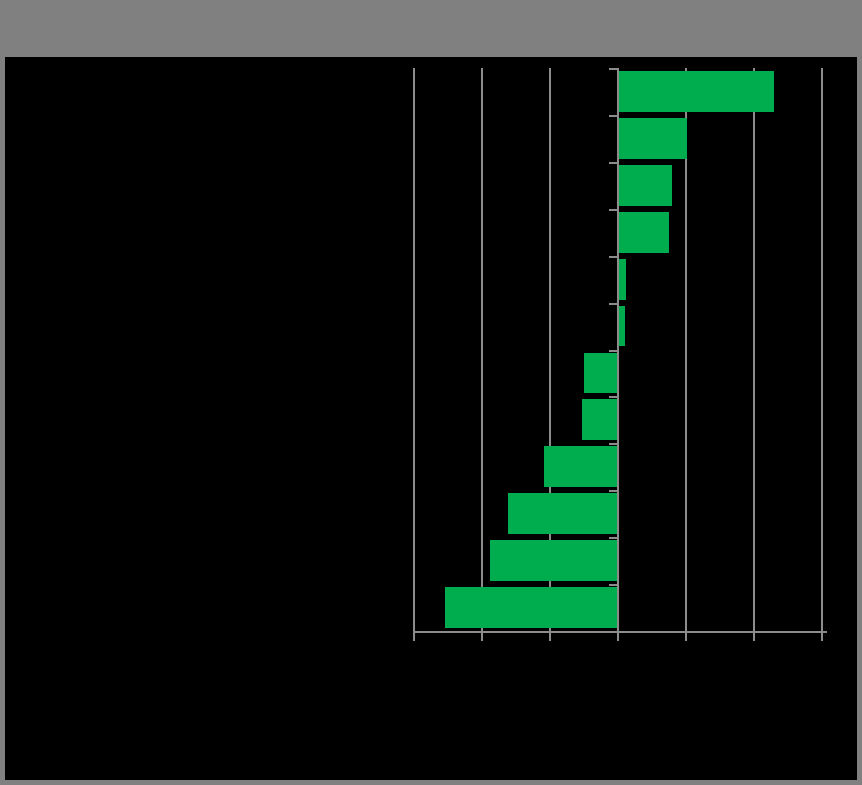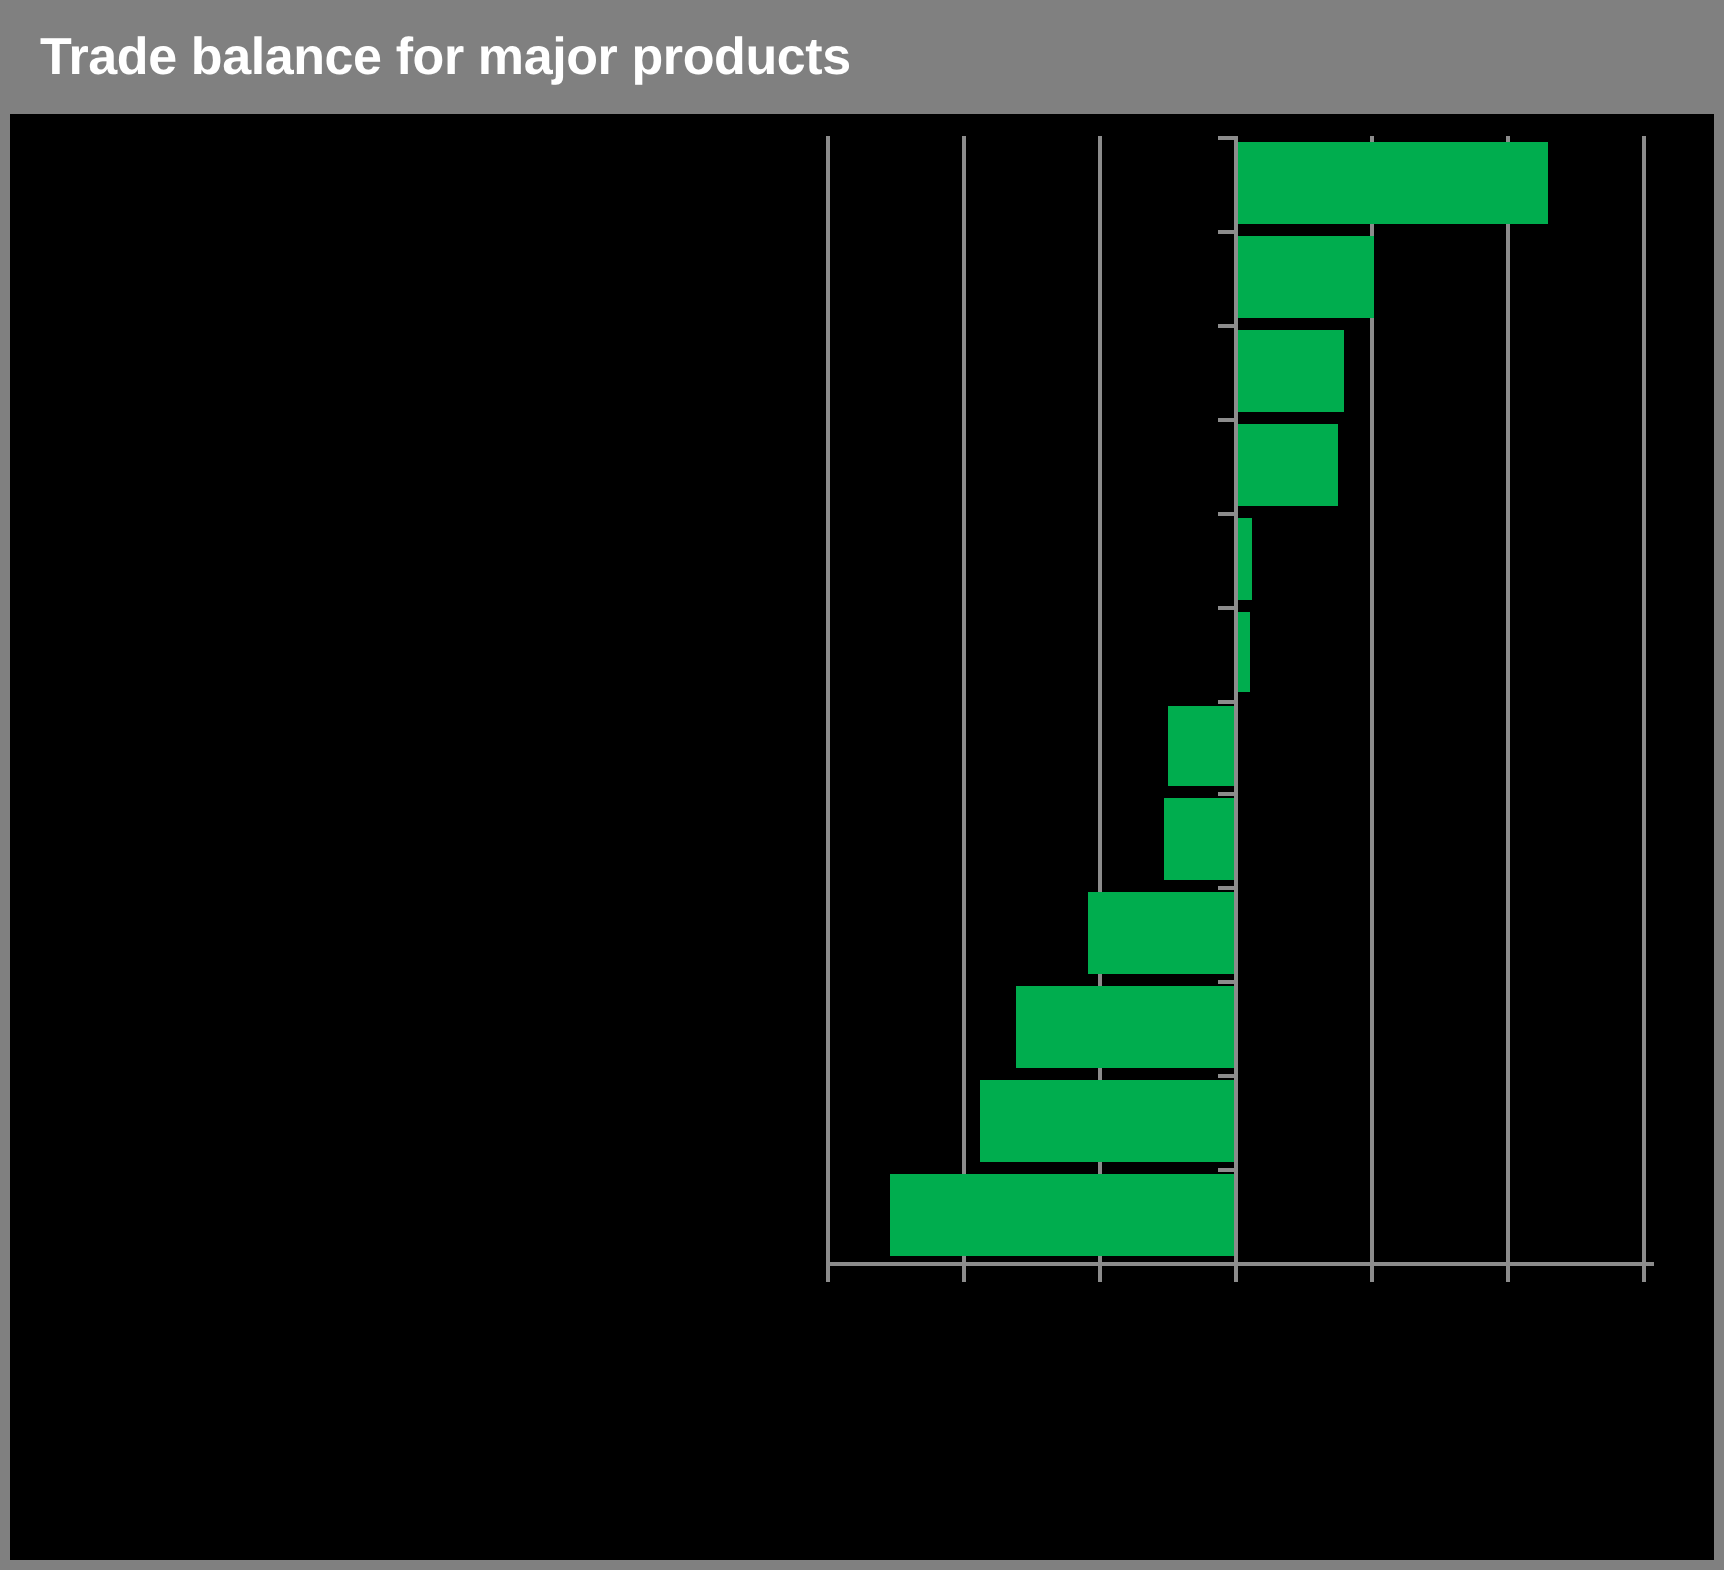--- a/index.html
+++ b/index.html
@@ -108,23 +108,20 @@
     font-size: 12px;
     white-space: nowrap;
     line-height: 12px;
   }
 </style>
 </head>
 <body>
 
 <div id="app">
 
-  <div id="title-bar">
-    <div id="chart-title">Trade balance for major products</div>
-  </div>
 
   <div id="plot-panel">
     <div id="plot-area">
 
     <div class="gridline" style="left: 408px;"></div>
         <div class="x-tick" style="left: 408px;"></div>
         <div class="x-label" style="left: 398px; top: 588px;"></div>
         <div class="gridline" style="left: 476px;"></div>
         <div class="x-tick" style="left: 476px;"></div>
         <div class="x-label" style="left: 466px; top: 588px;"></div>

